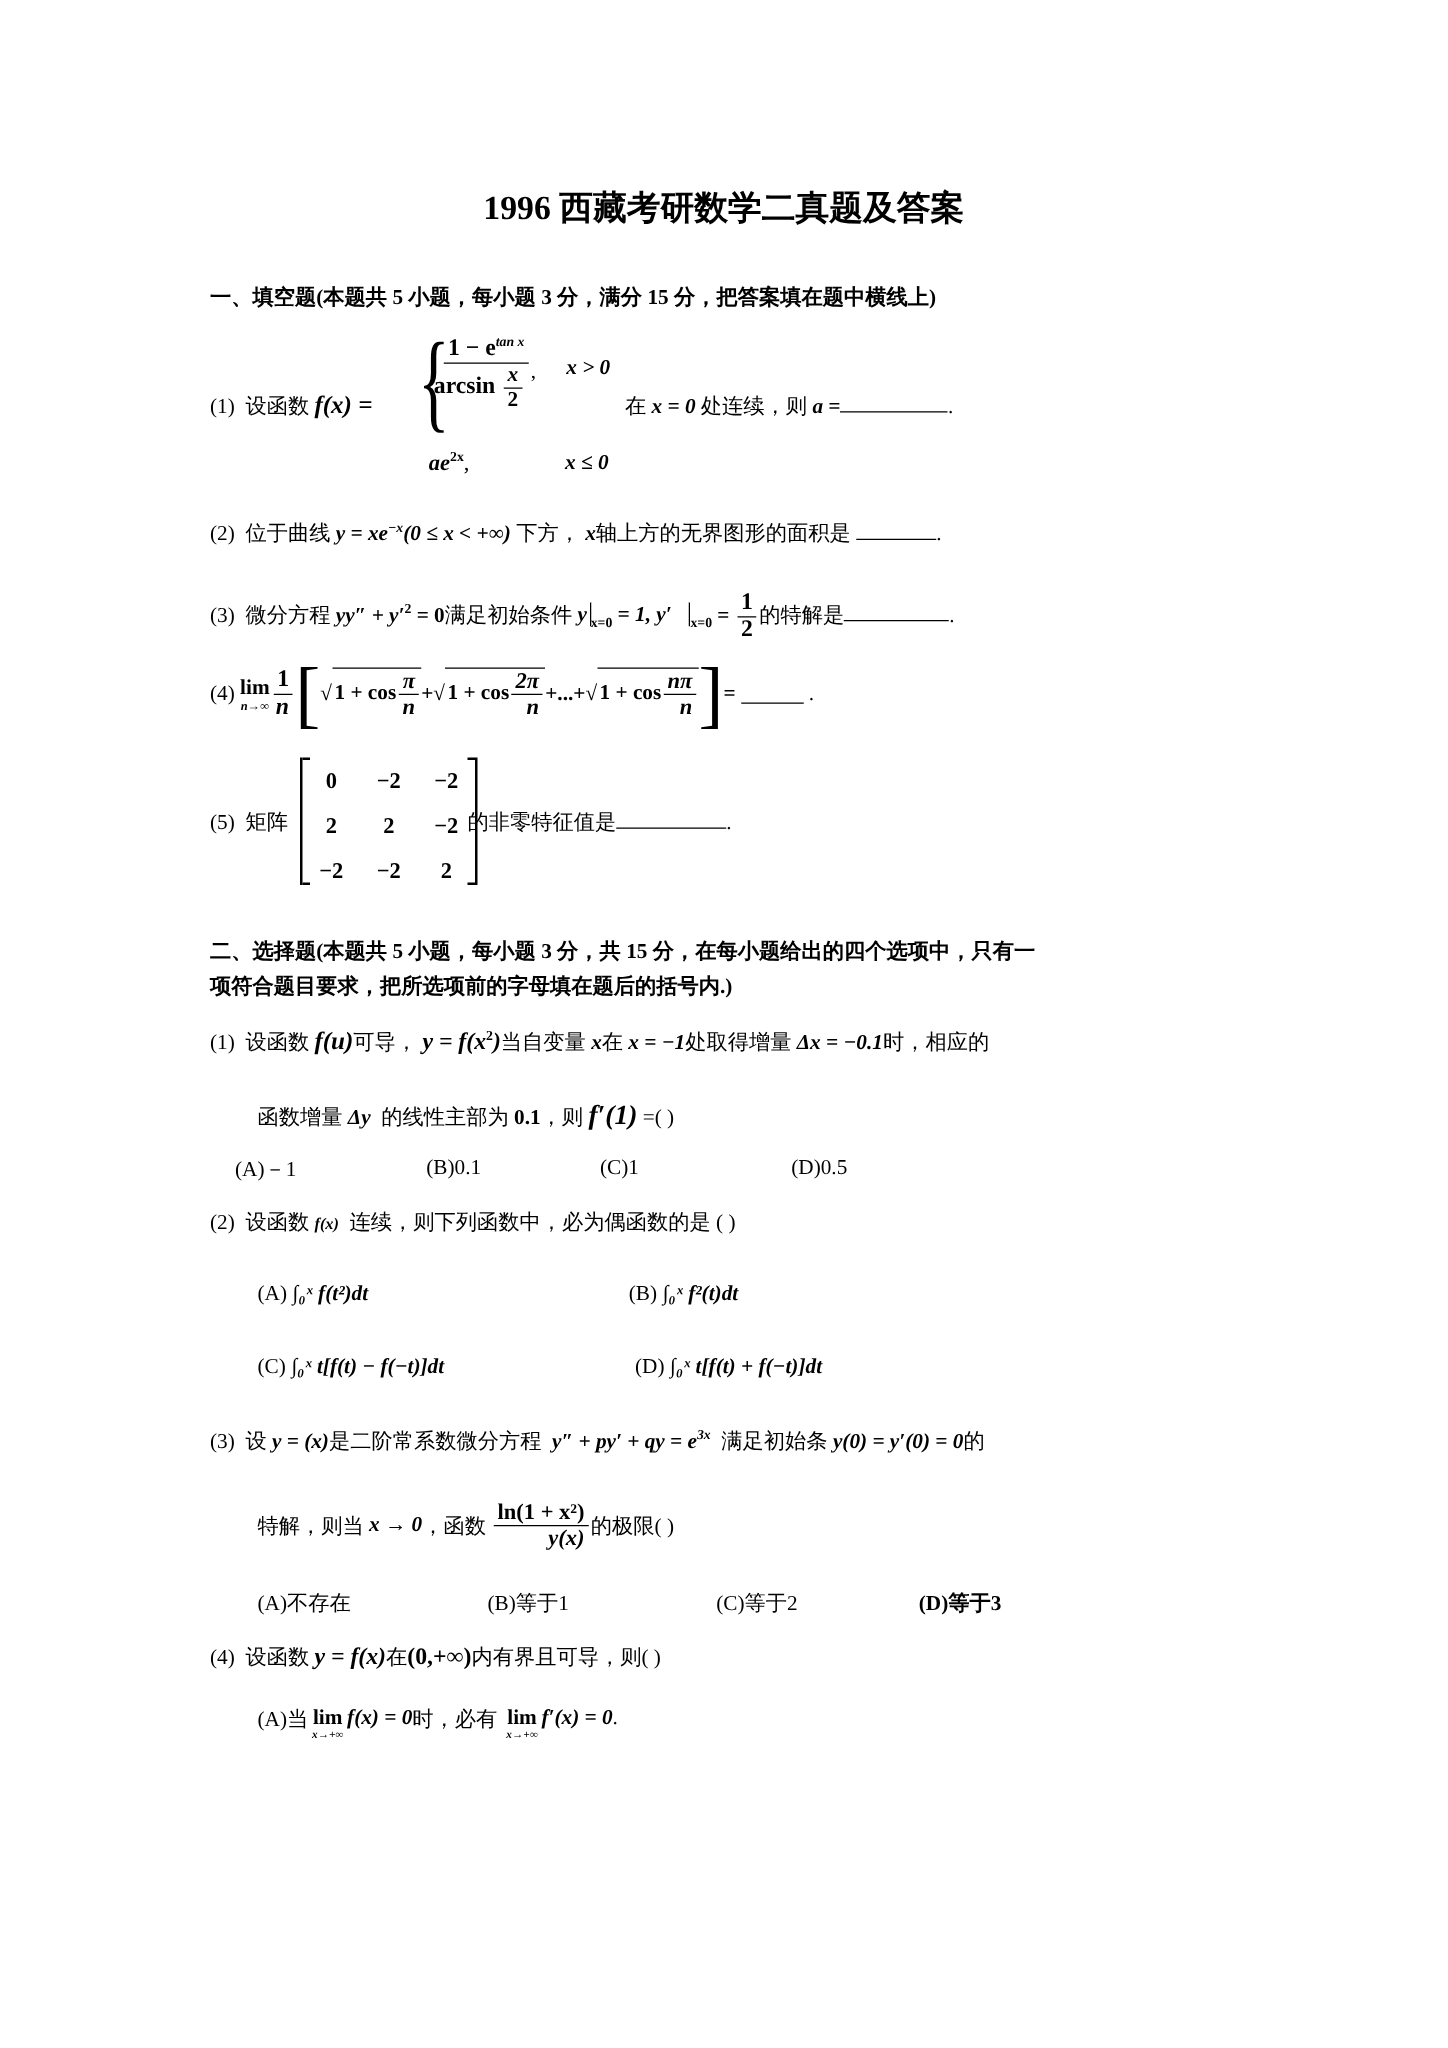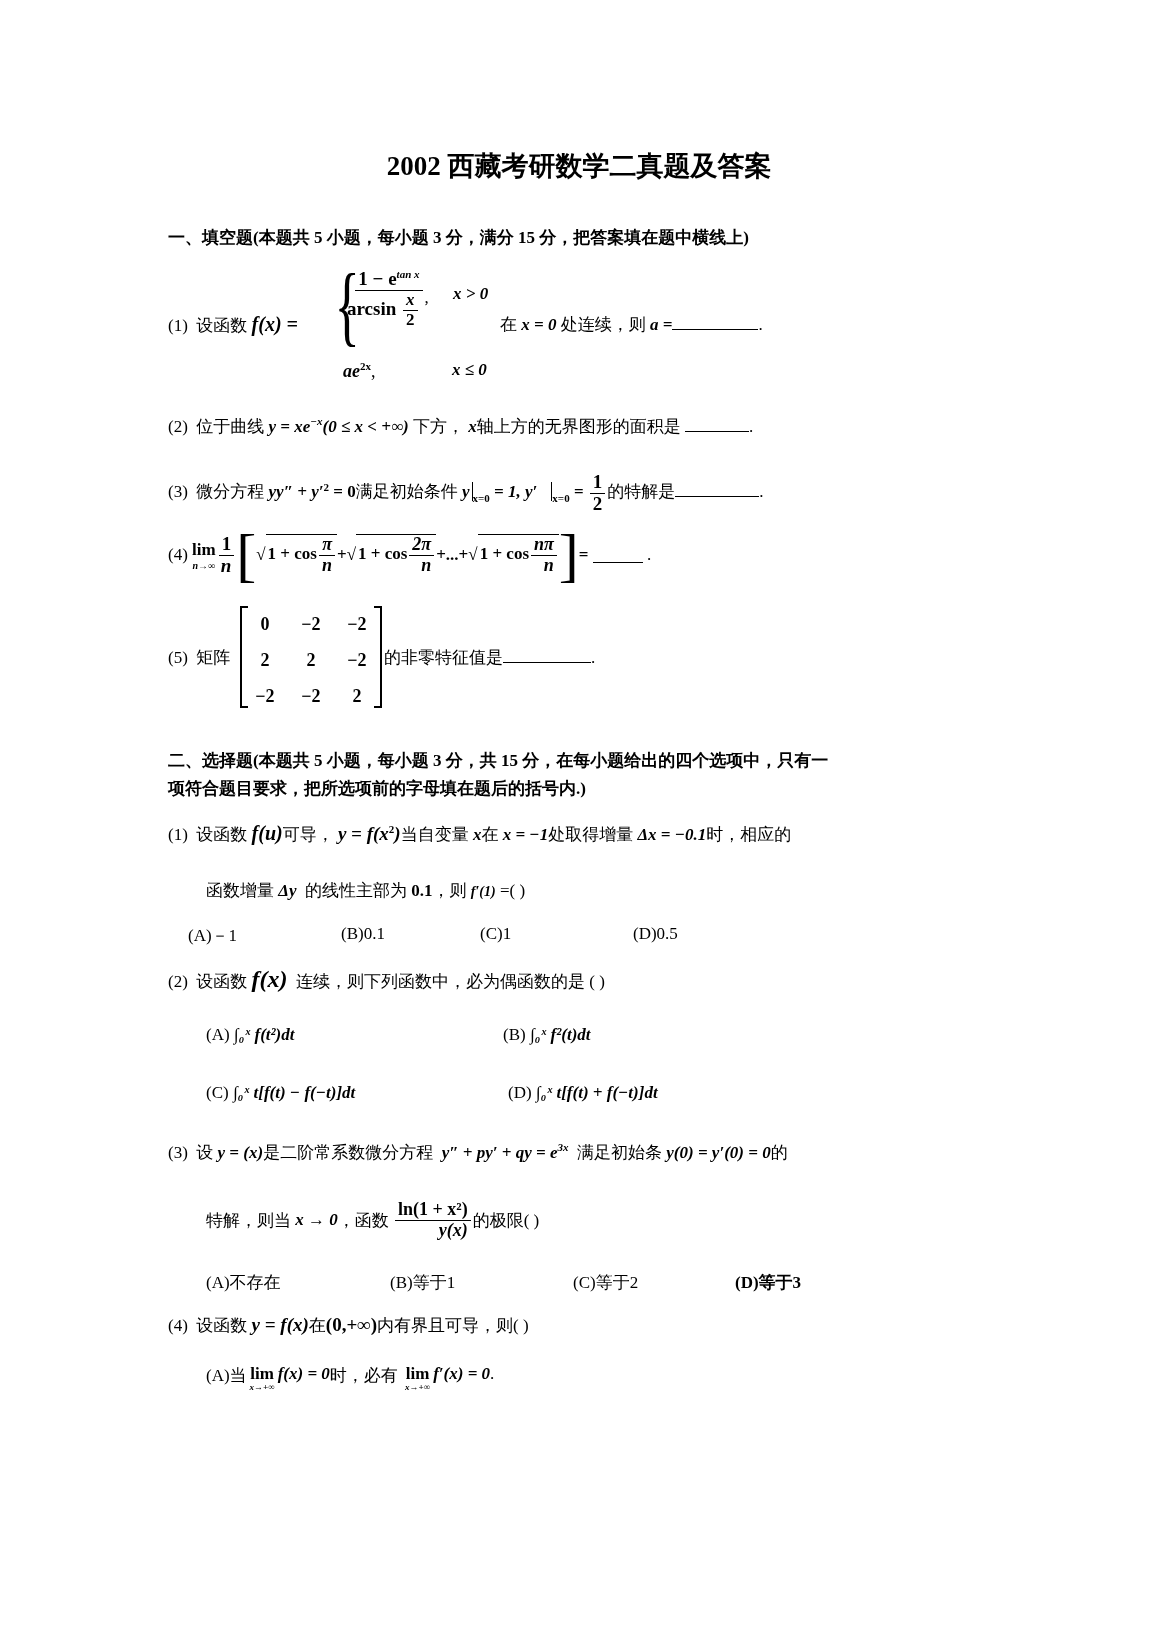--- a/index.html
+++ b/index.html
@@ -22,21 +22,21 @@
   .mrow { display:flex; font-weight:bold; font-size:18px; height:36px; align-items:center; }
   .mrow span { width:46px; text-align:center; }
   .sqrt { border-top:1.5px solid #000; padding-left:2px; }
   .bigbr { font-size:60px; font-weight:normal; vertical-align:middle; line-height:1; }
   sup { font-size:11px; }
   sub { font-size:11px; }
 </style>
 </head>
 <body>
 
-<div class="abs title">2002 西藏考研数学二真题及答案</div>
+<div class="abs title">1996 西藏考研数学二真题及答案</div>
 
 <div class="abs sec" style="left:168px;top:226px;">一、填空题(本题共 5 小题，每小题 3 分，满分 15 分，把答案填在题中横线上)</div>
 
 <div class="abs q" style="left:168px;top:313px;">
   <span>(1)</span>&nbsp;
   <span>设函数</span>
   <span class="m" style="font-size:20px">f(x) =</span>
 </div>
 <div class="abs" style="left:326px;top:262px;"><span class="brace">{</span></div>
 <div class="abs q" style="left:342px;top:268px;">
@@ -125,53 +125,53 @@
       <span>2</span>
       <span>2</span>
       <span>−2</span>
     </div>
   <div class="mrow">
       <span>−2</span>
       <span>−2</span>
       <span>2</span>
     </div>
 </div>
-<div class="abs q" style="left:384px;top:646px;">
+<div class="abs q" style="left:374px;top:646px;">
   <span>的非零特征值是</span><span class="blank" style="width:88px"></span>.
 </div>
 
 <div class="abs sec" style="left:168px;top:749px;">二、选择题(本题共 5 小题，每小题 3 分，共 15 分，在每小题给出的四个选项中，只有一</div>
 <div class="abs sec" style="left:168px;top:777px;">项符合题目要求，把所选项前的字母填在题后的括号内.)</div>
 
 <div class="abs q" style="left:168px;top:822px;">
   <span>(1)</span>&nbsp;
   <span>设函数</span>
   <span class="m" style="font-size:20px;margin-top:32px;">f(u)</span><span>可导，</span>
   <span class="m" style="font-size:19px;">y = f(x</span><sup class="mb">2</sup><span class="m" style="font-size:19px;">)</span><span>当自变量</span>
   <span class="m">x</span><span>在</span>
   <span class="m">x = −1</span><span>处取得增量</span>
   <span class="m">Δx = −0.1</span><span>时，相应的</span>
 </div>
 <div class="abs q" style="left:206px;top:879px;">
   <span>函数增量</span>
   <span class="m">Δy</span>&nbsp;
   <span>的线性主部为</span>
   <span class="mb">0.1</span><span>，则</span>
-  <span class="m" style="font-size:14px;">f′(1)</span>
+  <span class="m" style="font-size:22px;">f′(1)</span>
   <span>=(     )</span>
 </div>
 <div class="abs q" style="left:188px;top:924px;">(A)－1</div>
 <div class="abs q" style="left:341px;top:924px;">(B)0.1</div>
 <div class="abs q" style="left:480px;top:924px;">(C)1</div>
 <div class="abs q" style="left:633px;top:924px;">(D)0.5</div>
 
 <div class="abs q" style="left:168px;top:966px;">
   <span>(2)</span>&nbsp;
   <span>设函数</span>
-  <span class="m" style="font-size:24px;">f(x)</span>&nbsp;
+  <span class="m" style="font-size:13px;">f(x)</span>&nbsp;
   <span>连续，则下列函数中，必为偶函数的是 (     )</span>
 </div>
 <div class="abs q" style="left:206px;top:1025px;">
   <span>(A)</span> <span class="m">∫₀ˣ f(t²)dt</span>
 </div>
 <div class="abs q" style="left:503px;top:1025px;">
   <span>(B)</span> <span class="m">∫₀ˣ f²(t)dt</span>
 </div>
 <div class="abs q" style="left:206px;top:1083px;">
   <span>(C)</span> <span class="m">∫₀ˣ t[f(t) − f(−t)]dt</span>

